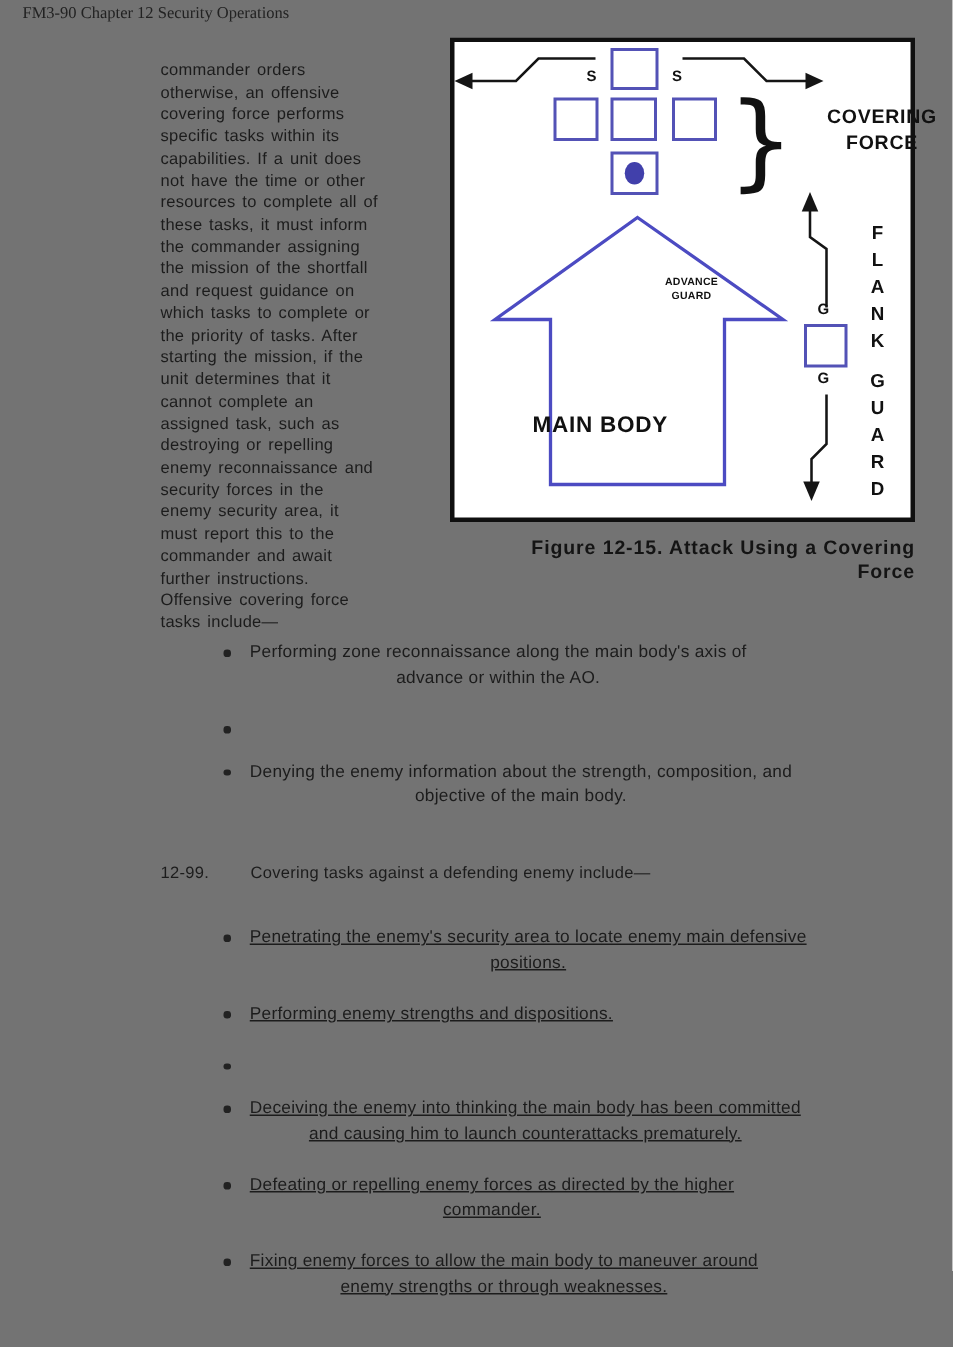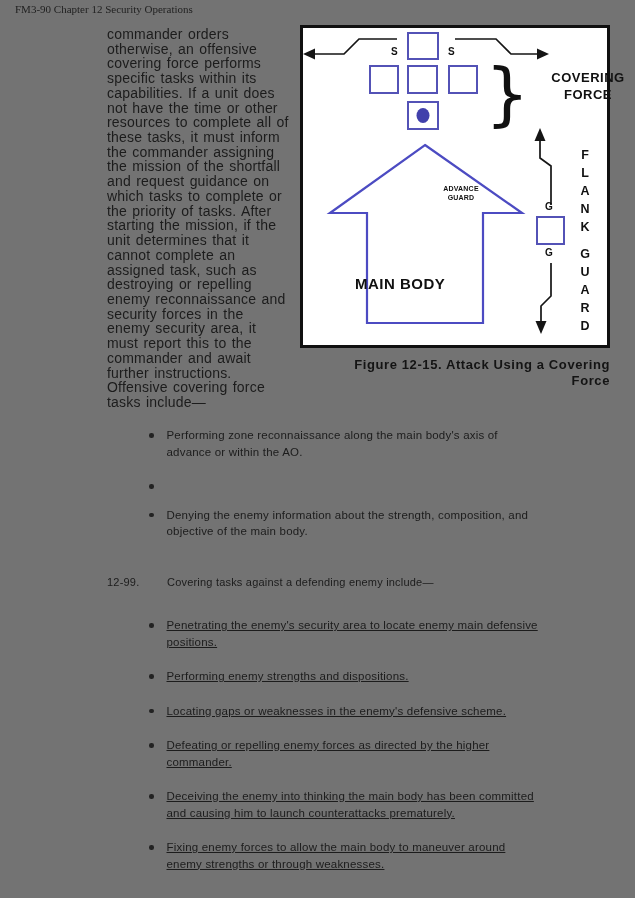--- a/index.html
+++ b/index.html
@@ -5,22 +5,22 @@
   html,body{margin:0;padding:0;background:#ffffff;}
   .page{
     position:relative;width:635px;height:898px;background:#737373;
     font-family:"Liberation Sans",sans-serif;color:#1c1c1c;overflow:hidden;
   }
   .header{
     position:absolute;left:15px;top:3px;
     font-family:"Liberation Serif",serif;font-size:11px;color:#222;
   }
   .left-col{
-    position:absolute;left:107px;top:27px;width:208px;
-    font-size:14px;line-height:14.72px;letter-spacing:0.2px;word-spacing:1.2px;
+    position:absolute;left:107px;top:40px;width:208px;
+    font-size:11px;line-height:14.72px;letter-spacing:0.2px;word-spacing:1.2px;
     white-space:pre-line;
   }
   
   .figure{position:absolute;left:300px;top:25px;width:310px;height:323px;}
   .figure svg{position:absolute;left:0;top:0;}
   .figlabel{position:absolute;font-weight:bold;color:#111;}
   .lab-s{font-size:10px;}
   .lab-g{font-size:10px;}
   .lab-brace{font-weight:400;font-size:70px;line-height:74px;font-family:"DejaVu Sans",sans-serif;}
   .lab-covering{width:88px;text-align:center;font-size:13px;line-height:17px;letter-spacing:0.5px;white-space:pre-line;}
@@ -29,21 +29,21 @@
   .lab-vert{width:16px;text-align:center;font-size:12.5px;line-height:18px;white-space:pre-line;}
   .caption{
     position:absolute;left:300px;top:357px;width:310px;text-align:right;
     font-weight:bold;font-size:13px;line-height:15.5px;letter-spacing:0.6px;
     white-space:pre-line;color:#141414;
   }
   
   .blist{position:absolute;left:149px;margin:0;padding:0;list-style:none;width:482px;}
   .list1{top:427px;}
   .list2{top:617px;text-decoration:underline;}
-  .blist li{display:flex;margin:0 0 18px 0;font-size:11.5px;line-height:16.5px;letter-spacing:0.2px;}
+  .blist li{display:flex;margin:0 0 18px 0;font-size:11.5px;line-height:16.5px;letter-spacing:0.2px;text-align:center;}
   .bdot{flex:0 0 auto;width:4.5px;height:4.5px;border-radius:50%;background:#222;margin:6px 13px 0 0;}
   .btext{white-space:pre-line;}
   .para1299{
     position:absolute;left:107px;top:576px;font-size:11px;letter-spacing:0.2px;
   }
   .para1299 .pnum{display:inline-block;width:60px;}
 </style>
 </head>
 <body>
 
@@ -160,31 +160,30 @@
       <span class="bdot"></span>
       <span class="btext">Penetrating the enemy's security area to locate enemy main defensive
 positions.</span>
     </li>
     <li>
       <span class="bdot"></span>
       <span class="btext">Performing enemy strengths and dispositions.</span>
     </li>
     <li>
       <span class="bdot"></span>
-      <span class="btext">Locating gaps or weaknesses in the enemy's defensive scheme.</span>
+    </li>
+    <li>
+      <span class="bdot"></span>
+      <span class="btext">Deceiving the enemy into thinking the main body has been committed
+and causing him to launch counterattacks prematurely.</span>
     </li>
     <li>
       <span class="bdot"></span>
       <span class="btext">Defeating or repelling enemy forces as directed by the higher
 commander.</span>
-    </li>
-    <li>
-      <span class="bdot"></span>
-      <span class="btext">Deceiving the enemy into thinking the main body has been committed
-and causing him to launch counterattacks prematurely.</span>
     </li>
     <li>
       <span class="bdot"></span>
       <span class="btext">Fixing enemy forces to allow the main body to maneuver around
 enemy strengths or through weaknesses.</span>
     </li>
   </ul>
 
 </div>
 

